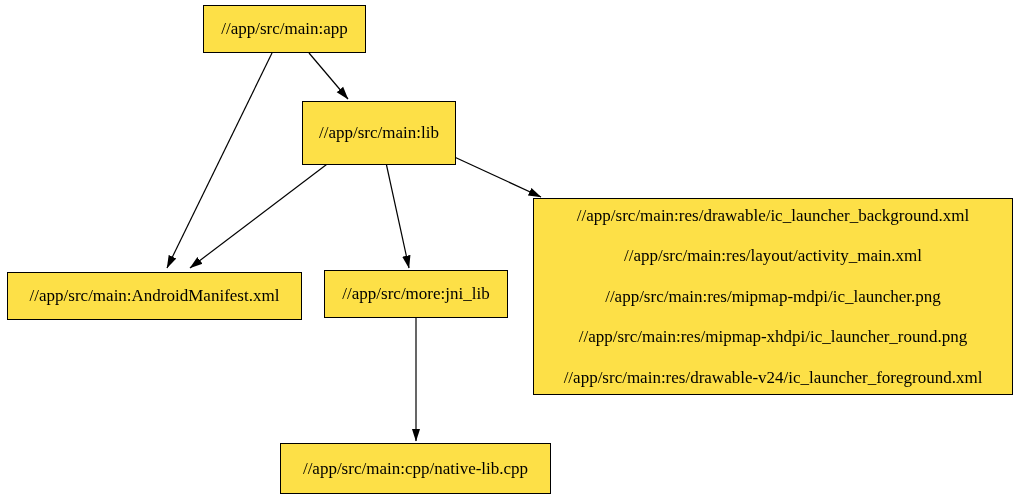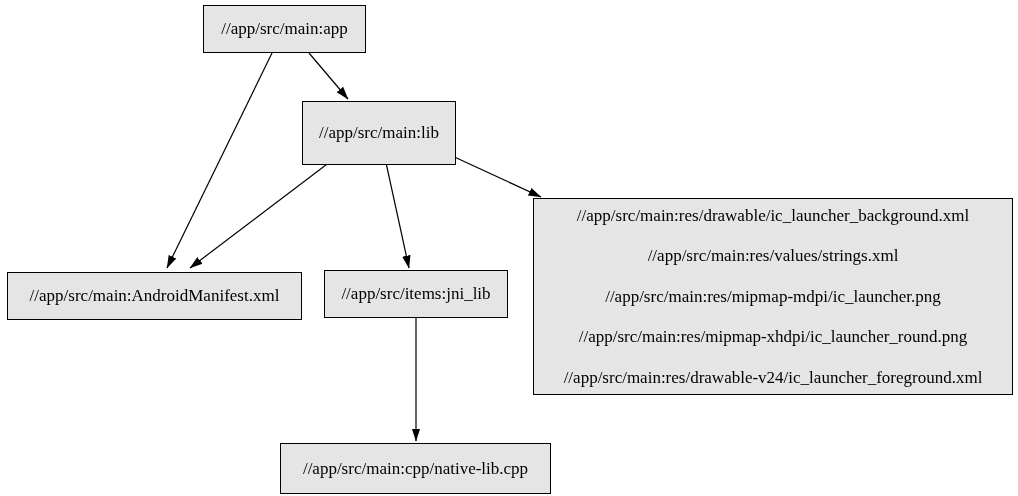--- a/index.html
+++ b/index.html
@@ -21,21 +21,21 @@
     left: 0;
     top: 0;
     width: 1018px;
     height: 496px;
     pointer-events: none;
   }
   .node {
     position: absolute;
     box-sizing: border-box;
     border: 1px solid #000000;
-    background: #e5e5e5;
+    background: #fde047;
     display: flex;
     align-items: center;
     justify-content: center;
     text-align: center;
     font-size: 17px;
     line-height: 19.6px;
     white-space: nowrap;
   }
   .node.multi {
     flex-direction: column;
@@ -71,26 +71,26 @@
 
   <div class="node" style="left:302px; top:101px; width:154px; height:64px;">
     <span>//app/src/main:lib</span>
   </div>
 
   <div class="node" style="left:7px; top:272px; width:295px; height:48px;">
     <span>//app/src/main:AndroidManifest.xml</span>
   </div>
 
   <div class="node" style="left:324px; top:270px; width:184px; height:48px;">
-    <span>//app/src/items:jni_lib</span>
+    <span>//app/src/more:jni_lib</span>
   </div>
 
   <div class="node multi" style="left:533px; top:198px; width:480px; height:197px;">
     <div>//app/src/main:res/drawable/ic_launcher_background.xml</div>
-    <div>//app/src/main:res/values/strings.xml</div>
+    <div>//app/src/main:res/layout/activity_main.xml</div>
     <div>//app/src/main:res/mipmap-mdpi/ic_launcher.png</div>
     <div>//app/src/main:res/mipmap-xhdpi/ic_launcher_round.png</div>
     <div>//app/src/main:res/drawable-v24/ic_launcher_foreground.xml</div>
   </div>
 
   <div class="node" style="left:280px; top:443px; width:271px; height:51px;">
     <span>//app/src/main:cpp/native-lib.cpp</span>
   </div>
 
 </div>

